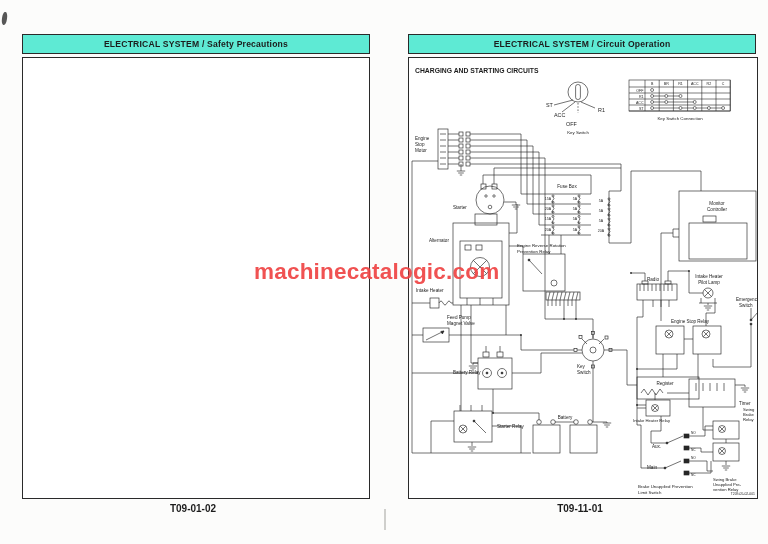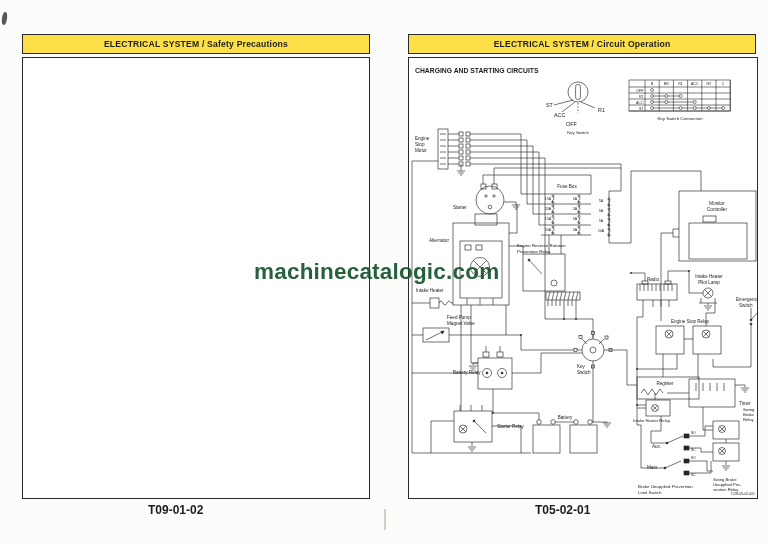--- a/index.html
+++ b/index.html
@@ -1,26 +1,26 @@
 <!DOCTYPE html>
 <html><head>
 <meta charset="utf-8">
 <style>
   html,body{margin:0;padding:0;}
   body{
     width:768px;height:544px;position:relative;background:#fcfcfb;
     font-family:"Liberation Sans",sans-serif;color:#1c1c1c;overflow:hidden;
   }
   .page-header{
-    position:absolute;border:1.2px solid #2a2a2a;background:#fde047;
+    position:absolute;border:1.2px solid #2a2a2a;background:#5eead4;
     display:flex;align-items:center;justify-content:center;
     font-weight:bold;font-size:8.6px;letter-spacing:.2px;
   }
   .content-box{position:absolute;border:1px solid #2a2a2a;background:#fff;}
-  .page-num{position:absolute;font-weight:bold;font-size:12px;text-align:left;width:90px;}
+  .page-num{position:absolute;font-weight:bold;font-size:10px;text-align:center;width:90px;}
   .watermark{
     position:absolute;left:254px;top:259px;font-weight:bold;font-size:22.5px;
     letter-spacing:.2px;white-space:nowrap;opacity:.92;
   }
   .smudge{position:absolute;left:2px;top:12px;width:5px;height:13px;background:#3a3a3a;border-radius:45%;transform:rotate(8deg);opacity:.85;}
   .gutter-tick{position:absolute;left:384px;top:509px;width:1.5px;height:21px;background:#cfcfcc;}
   svg{position:absolute;left:0;top:0;}
   svg text{fill:#1c1c1c;}
 </style>
 </head>
@@ -347,15 +347,15 @@
         <text x="690" y="475" font-size="3.2" text-anchor="start">NC</text>
         <text x="637" y="487" font-size="4.4" text-anchor="start">Brake Unapplied Prevention</text>
         <text x="637" y="492.5" font-size="4.4" text-anchor="start">Limit Switch</text>
         <text x="712" y="480" font-size="4.2" text-anchor="start">Swing  Brake</text>
         <text x="712" y="485" font-size="4.2" text-anchor="start">Unapplied Pre-</text>
         <text x="712" y="490" font-size="4.2" text-anchor="start">vention Relay</text>
         <text x="754" y="494" font-size="3.4" text-anchor="end">T209-05-02-001</text>
       </g>
   </svg>
 </div>
-<div class="page-num" style="left:535px;top:503px;">T05-02-01</div>
-
-<div class="watermark" style="color: #14532d;">machinecatalogic.com</div>
+<div class="page-num" style="left:535px;top:503px;">T09-11-01</div>
+
+<div class="watermark" style="color: #ef4444;">machinecatalogic.com</div>
 
 </body></html>

